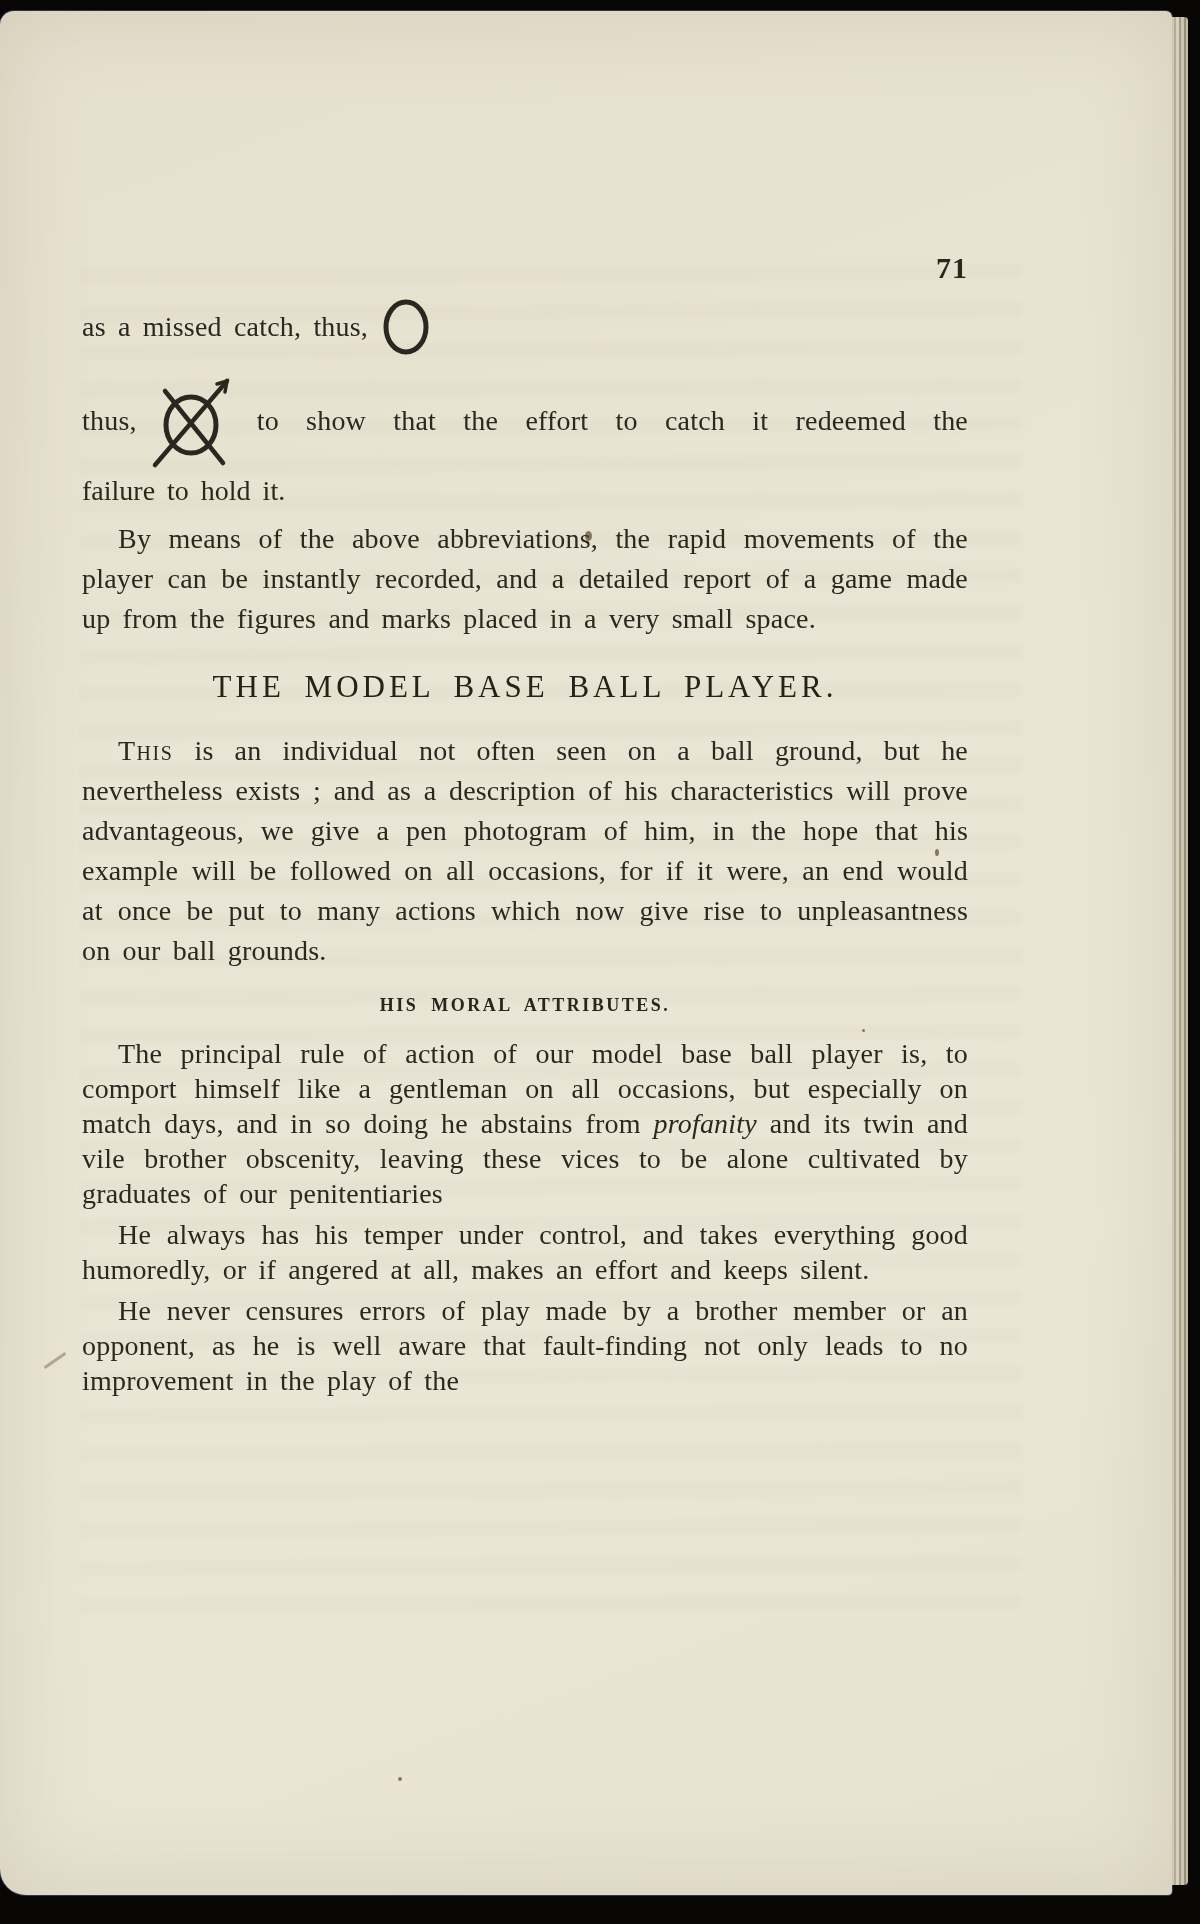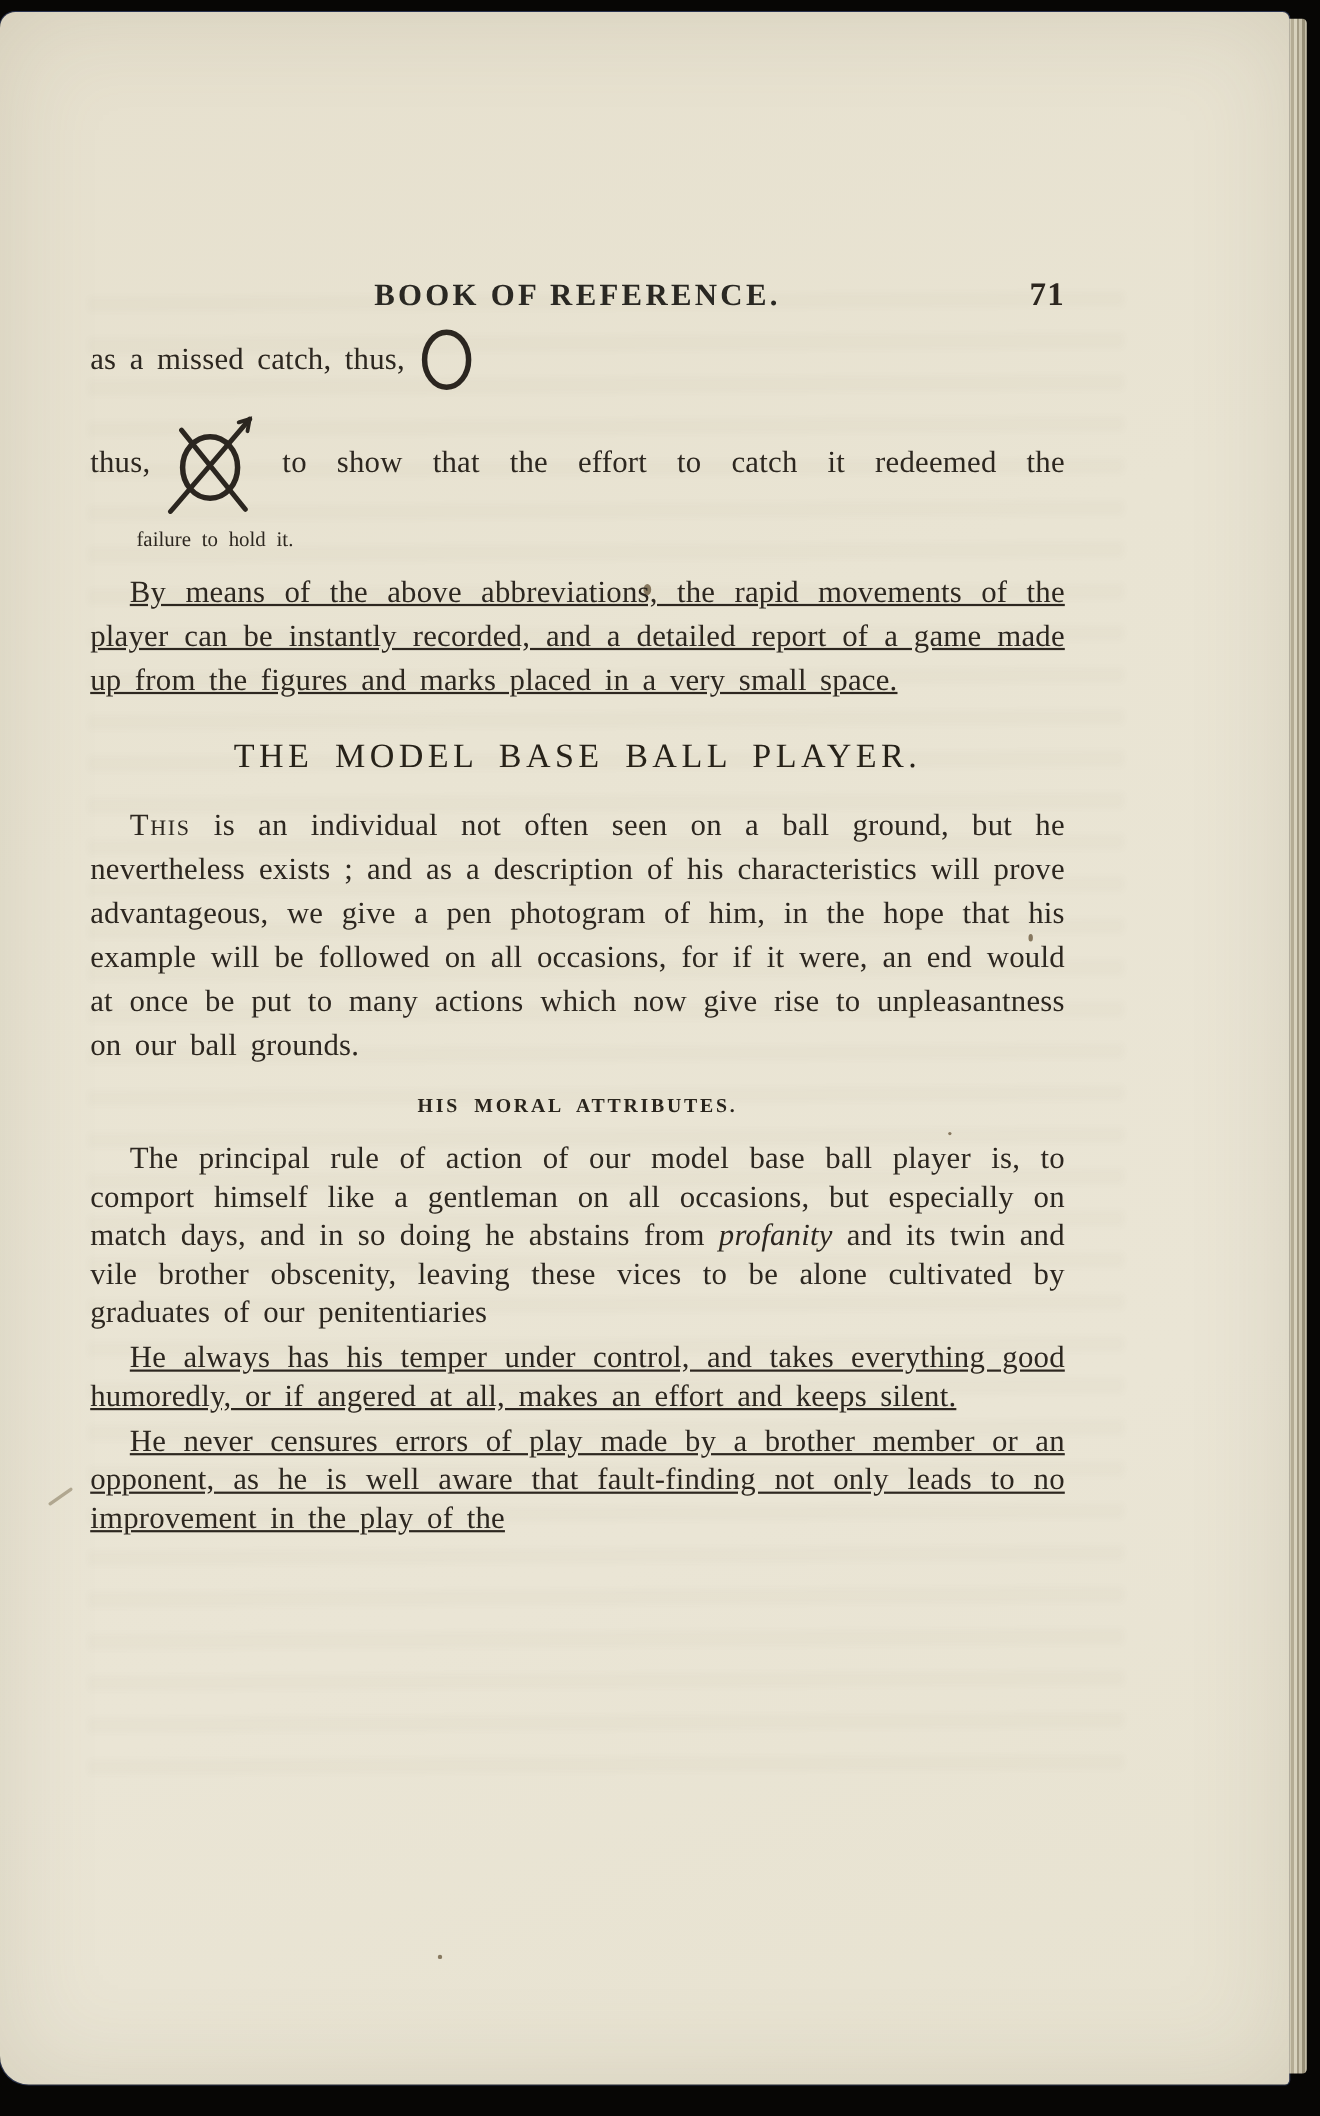--- a/index.html
+++ b/index.html
@@ -68,57 +68,56 @@
     font-size:28px;letter-spacing:.2px;word-spacing:5px;
   }
   .sym-row .pre{white-space:nowrap;}
   .sym-row .fill{flex:1;text-align:justify;text-align-last:justify;}
   .row-missed{margin-top:8px;height:64px;}
   .row-crossed{margin-top:14px;height:96px;}
   .sym{flex:0 0 auto;}
   .sym-missed{margin:0 10px 0 12px;}
   .sym-crossed{margin:0 16px 0 8px;}
 
-  .line-plain{font-size:19px;line-height:44px;word-spacing:5px;margin-left:42px;}
+  .line-plain{font-size:28px;line-height:44px;word-spacing:5px;}
 
   .section-head{
     margin-top:30px;
     text-align:center;font-weight:normal;
     font-size:31px;letter-spacing:4px;word-spacing:8px;
     color:#272219;
   }
   .sub-head{
     margin-top:24px;
     text-align:center;font-weight:bold;
     font-size:18px;letter-spacing:2.5px;word-spacing:6px;
     color:#2a251d;
   }
   .mt1{margin-top:52px;}
   .mt2{margin-top:24px;}
   .mt3{margin-top:20px;}
-  .mt4{margin-top:6px;text-decoration:underline;}
+  .mt4{margin-top:6px;}
   svg .ink{stroke:#2b2620;fill:none;stroke-linecap:round;}
 </style>
 </head>
 <body>
 
 <div class="sheet">
   <div class="edge-stack"></div>
   <div class="ghost"></div>
 
   <div class="speck" style="left:585px;top:520px;width:7px;height:10px;"></div>
   <div class="speck" style="left:935px;top:838px;width:4px;height:7px;"></div>
   <div class="speck" style="left:398px;top:1766px;width:4px;height:4px;"></div>
   <div class="speck" style="left:862px;top:1018px;width:3px;height:3px;"></div>
   <div class="penmark" style="left:42px;top:1348px;"></div>
 
   <div class="type-area">
 
     <div class="running-head">
-      <span class="running-title">BOOK OF REFERENCE.</span>
       <span class="folio">71</span>
     </div>
 
 
     <div class="sym-row row-missed">
       <span class="pre">as a missed catch, thus,</span>
       <svg class="sym sym-missed" width="52" height="60" viewBox="0 0 52 60">
         <ellipse class="ink" cx="26" cy="30" rx="20" ry="25" stroke-width="5"></ellipse>
       </svg>
     </div>

